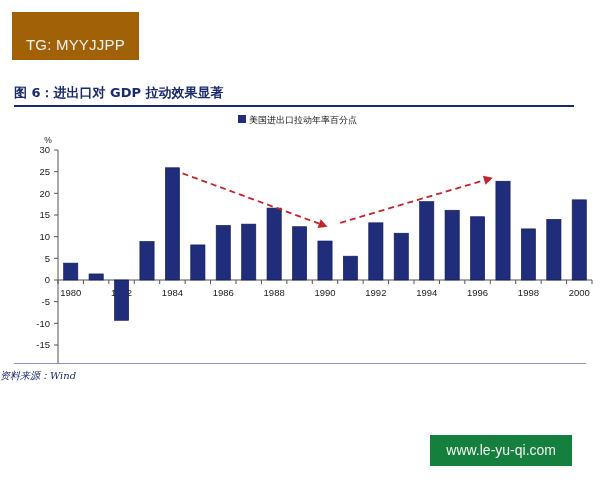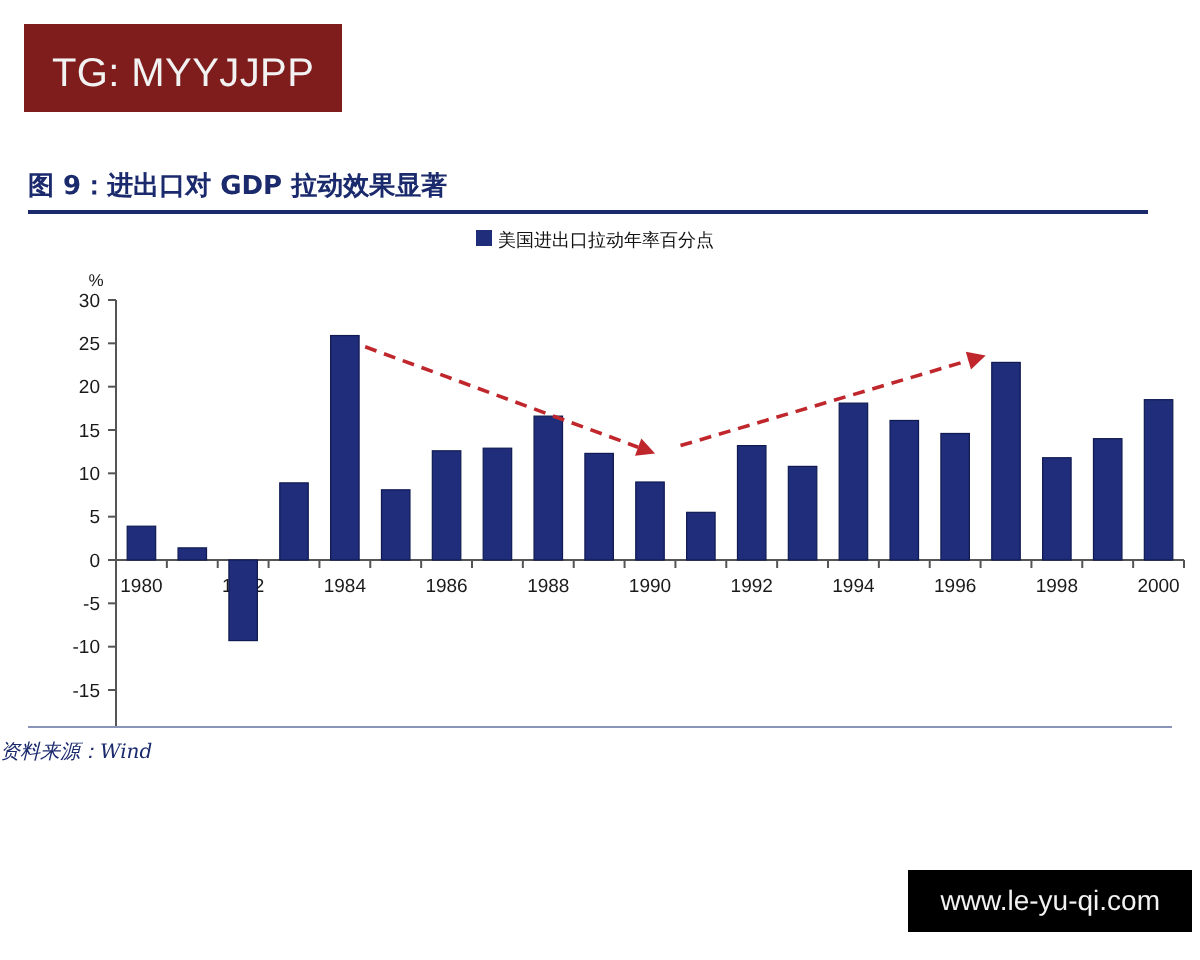--- a/index.html
+++ b/index.html
@@ -13,25 +13,25 @@
     font-family: "Liberation Sans", sans-serif;
     overflow: hidden;
     position: relative;
   }
 
   
   #tg-badge {
     position: absolute;
     left: 12px;
     top: 12px;
-    background: #7f1d1d;
+    background: #a16207;
     color: #f2f2f2;
-    font-size: 20px;
+    font-size: 15px;
     letter-spacing: 0.2px;
-    padding: 14px 14px 7px 14px;
+    padding: 24px 14px 7px 14px;
     white-space: nowrap;
   }
 
   
   #fig-title-wrap {
     position: absolute;
     left: 14px;
     top: 84px;
     width: 560px;
   }
@@ -114,37 +114,37 @@
     font-family: "DejaVu Serif", serif;
     font-style: italic;
     font-size: 10px;
     color: #1a2a6c;
     white-space: nowrap;
   }
 
   
   #watermark {
     position: absolute;
-    right: 4px;
+    right: 28px;
     bottom: 14px;
-    background: #000000;
+    background: #15803d;
     color: #f2f2f2;
     font-size: 14px;
     padding: 7px 16px 8px 16px;
     white-space: nowrap;
     margin-left: 39px;
   }
 </style>
 </head>
 <body>
 
 <div id="tg-badge">TG: MYYJJPP</div>
 
 <div id="fig-title-wrap">
-  <div id="fig-title">图 9：进出口对 GDP 拉动效果显著</div>
+  <div id="fig-title">图 6：进出口对 GDP 拉动效果显著</div>
   <div id="title-rule"></div>
 </div>
 
 <div id="chart-area">
   <svg id="chart-svg" width="600" height="260" viewBox="0 0 600 260">
     <g id="legend-group">
         <rect x="238" y="11" width="8" height="8" class="legend-swatch" fill="#1f2d7a"></rect>
         <text x="249" y="19" class="legend-text">美国进出口拉动年率百分点</text>
       </g>
     <g id="yaxis-group">

